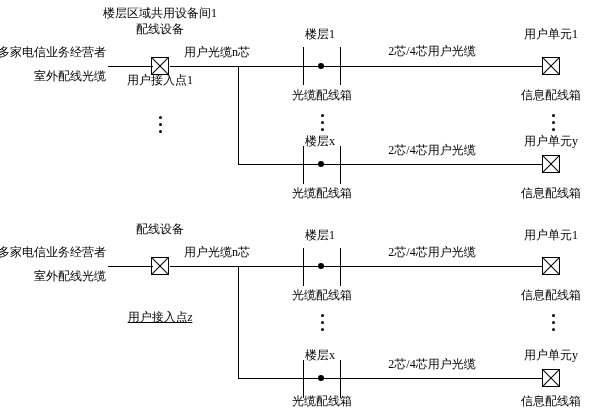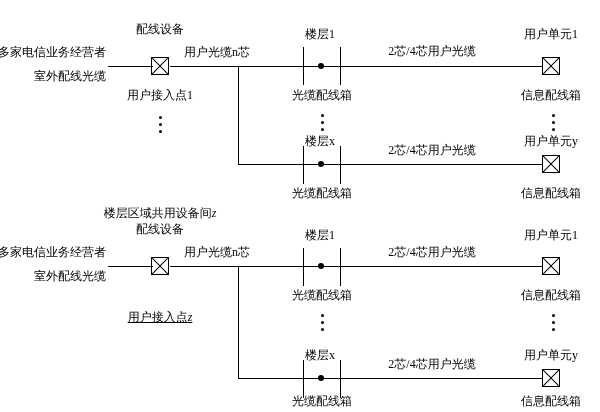--- a/index.html
+++ b/index.html
@@ -81,29 +81,30 @@
     border-radius: 50%;
     background: #000;
     margin: 4px auto 0;
   }
 </style>
 </head>
 <body>
 
 <div id="canvas">
 
+  <div class="lbl c" style="left:160px; top:6px;">楼层区域共用设备间1</div>
   <div class="lbl c" style="left:160px; top:22px;">配线设备</div>
 
   <div class="lbl r" style="left:106px; top:45px;">多家电信业务经营者</div>
   <div class="lbl r" style="left:106px; top:69px;">室外配线光缆</div>
 
   <div class="xbox" style="left:151px; top:57px;"></div>
   <div class="hline" style="left:108px; top:66px; width:45px;"></div>
 
-  <div class="lbl c" style="left:160px; top:88px;">用户接入点1</div>
+  <div class="lbl c" style="left:160px; top:73px;">用户接入点1</div>
 
   <div class="vdots" style="left:158px; top:112px;">
     <span></span>
       <span></span>
       <span></span>
   </div>
 
   <div class="lbl" style="left:184px; top:45px;">用户光缆n芯</div>
 
   <div class="hline" style="left:170px; top:66px; width:68px;"></div>
@@ -135,21 +136,20 @@
   <div class="hline" style="left:238px; top:164px; width:305px;"></div>
   <div class="tick" style="left:303px; top:146px; height:38px;"></div>
   <div class="tick" style="left:340px; top:146px; height:38px;"></div>
   <div class="dot" style="left:318px; top:161px;"></div>
   <div class="lbl c" style="left:322px; top:186px;">光缆配线箱</div>
   <div class="lbl c" style="left:432px; top:143px;">2芯/4芯用户光缆</div>
   <div class="lbl c" style="left:551px; top:134px;"><span>用户单元y</span></div>
   <div class="xbox" style="left:542px; top:155px;"></div>
   <div class="lbl c" style="left:551px; top:186px;">信息配线箱</div>
 
-  <div class="lbl c" style="left:160px; top:206px;">楼层区域共用设备间<i>z</i></div>
   <div class="lbl c" style="left:160px; top:222px;">配线设备</div>
 
   <div class="lbl r" style="left:106px; top:245px;">多家电信业务经营者</div>
   <div class="lbl r" style="left:106px; top:269px;">室外配线光缆</div>
 
   <div class="xbox" style="left:151px; top:257px;"></div>
   <div class="hline" style="left:108px; top:266px; width:45px;"></div>
 
   <div class="lbl c" style="left:160px; top:310px;text-decoration:underline;">用户接入点<i>z</i></div>
 

